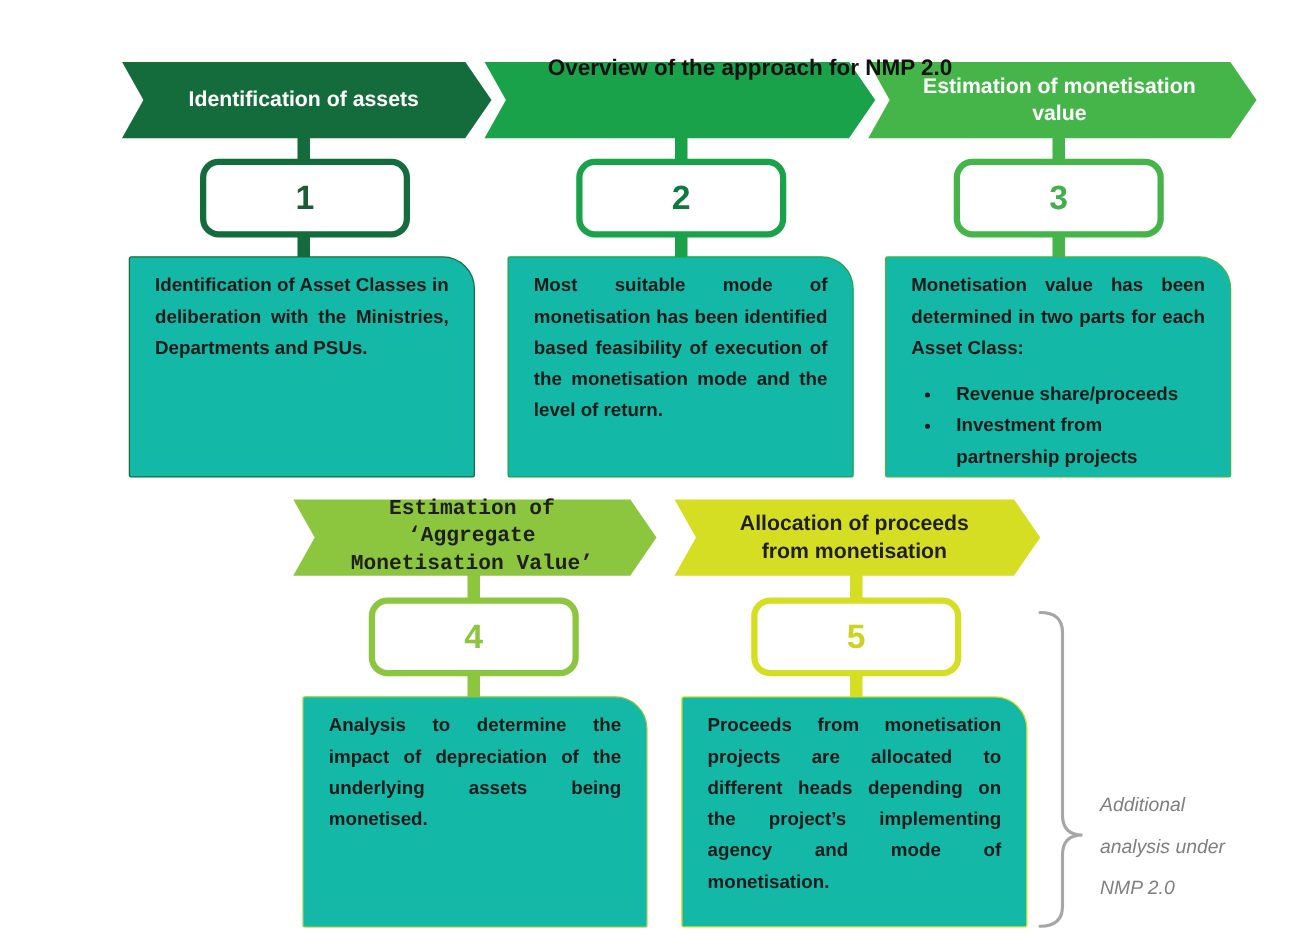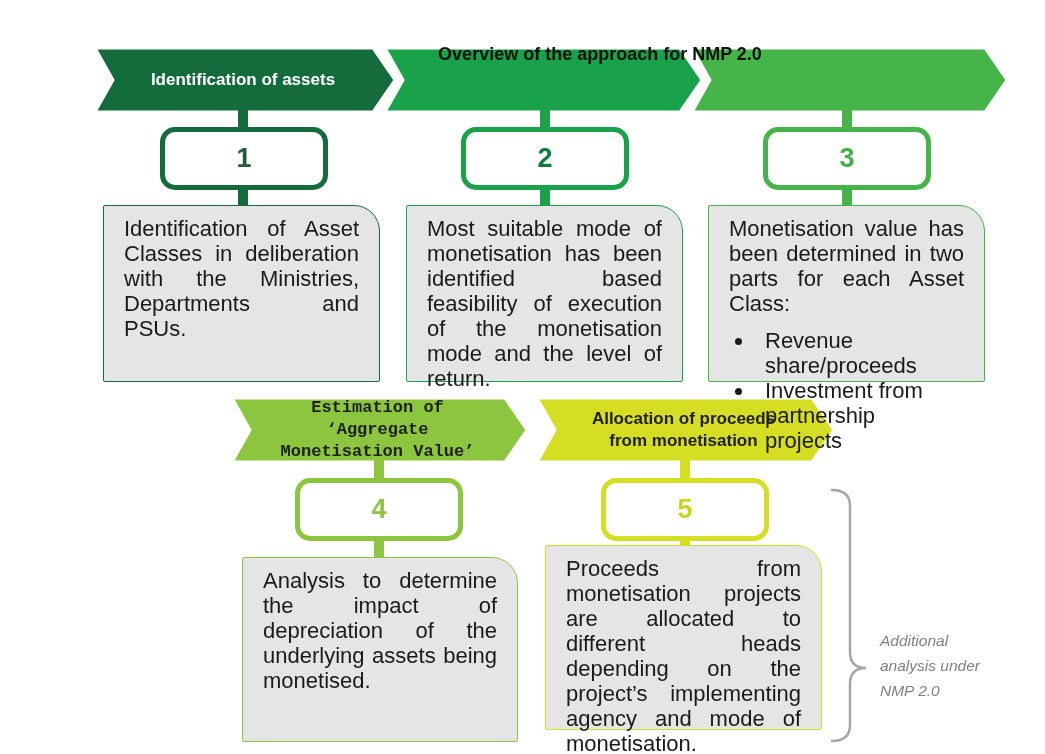--- a/index.html
+++ b/index.html
@@ -50,44 +50,45 @@
   }
   .nb1 { left: 160px; top: 127px; border-color: var(--c1); color: var(--n1); }
   .nb2 { left: 461px; top: 127px; border-color: var(--c2); color: var(--n2); }
   .nb3 { left: 763px; top: 127px; border-color: var(--c3); color: var(--n3); }
   .nb4 { left: 295px; top: 478px; border-color: var(--c4); color: var(--n4); }
   .nb5 { left: 601px; top: 478px; border-color: var(--c5); color: var(--n5); }
 
   .txtbox {
     position: absolute;
     box-sizing: border-box;
-    background: #e5e5e5;
+    background: #14b8a6;
     border: 1.5px solid #000;
     border-radius: 2px 26px 2px 2px;
     padding: 10px 20px;
-    font-size: 22px; line-height: 25px; color: #1a1a1a;
+    font-size: 15px; line-height: 25px; color: #1a1a1a;
     text-align: justify;
+    font-weight: bold;
   }
   .tb1 { left: 103px; top: 205px; width: 277px; height: 177px; border-color: var(--c1); }
   .tb2 { left: 406px; top: 205px; width: 277px; height: 177px; border-color: var(--c2); }
   .tb3 { left: 708px; top: 205px; width: 277px; height: 177px; border-color: var(--c3); }
   .tb4 { left: 242px; top: 557px; width: 276px; height: 185px; border-color: var(--c4); }
-  .tb5 { left: 545px; top: 545px; width: 277px; height: 185px; border-color: var(--c5); }
+  .tb5 { left: 545px; top: 557px; width: 277px; height: 185px; border-color: var(--c5); }
 
   .txtbox ul {
     margin: 12px; padding: 0 0 0 14px;
     list-style: disc;
     text-align: left;
   }
   .txtbox li { padding-left: 10px; max-width: 200px; }
 
   .anno-label {
     position: absolute;
     left: 880px; top: 628px; width: 122px;
-    font-size: 15.5px; font-style: italic; line-height: 25px;
+    font-size: 15.5px; font-style: italic; line-height: 33px;
     color: var(--anno);
     text-align: left;
   }
 </style>
 </head>
 <body>
 
 <div class="canvas">
 
   <svg class="underlay" width="1045" height="754" viewBox="0 0 1045 754">
@@ -114,20 +115,23 @@
     <rect x="680" y="458" width="10" height="23" fill="#D6DE23"></rect>
     <rect x="680" y="537" width="10" height="23" fill="#D6DE23"></rect>
 
     <path d="M 832 490 Q 850 490 850 506 L 850 652 Q 850 668 866 668 Q 850 668 850 684 L 850 725 Q 850 741 832 741" fill="none" stroke-width="2.5" stroke-linecap="round" stroke="#A6A6A6"></path>
   </svg>
 
   <div class="title">Overview of the approach for NMP 2.0</div>
 
   <div class="banner-label bl1">
     <span class="inner">Identification of assets</span>
+  </div>
+  <div class="banner-label bl3">
+    <span class="inner">Estimation of monetisation value</span>
   </div>
   <div class="banner-label bl4">
     <span class="inner">Estimation of ‘Aggregate Monetisation Value’</span>
   </div>
   <div class="banner-label bl5">
     <span class="inner">Allocation of proceeds from monetisation</span>
   </div>
 
   <div class="numbox nb1">
     <span>1</span>

